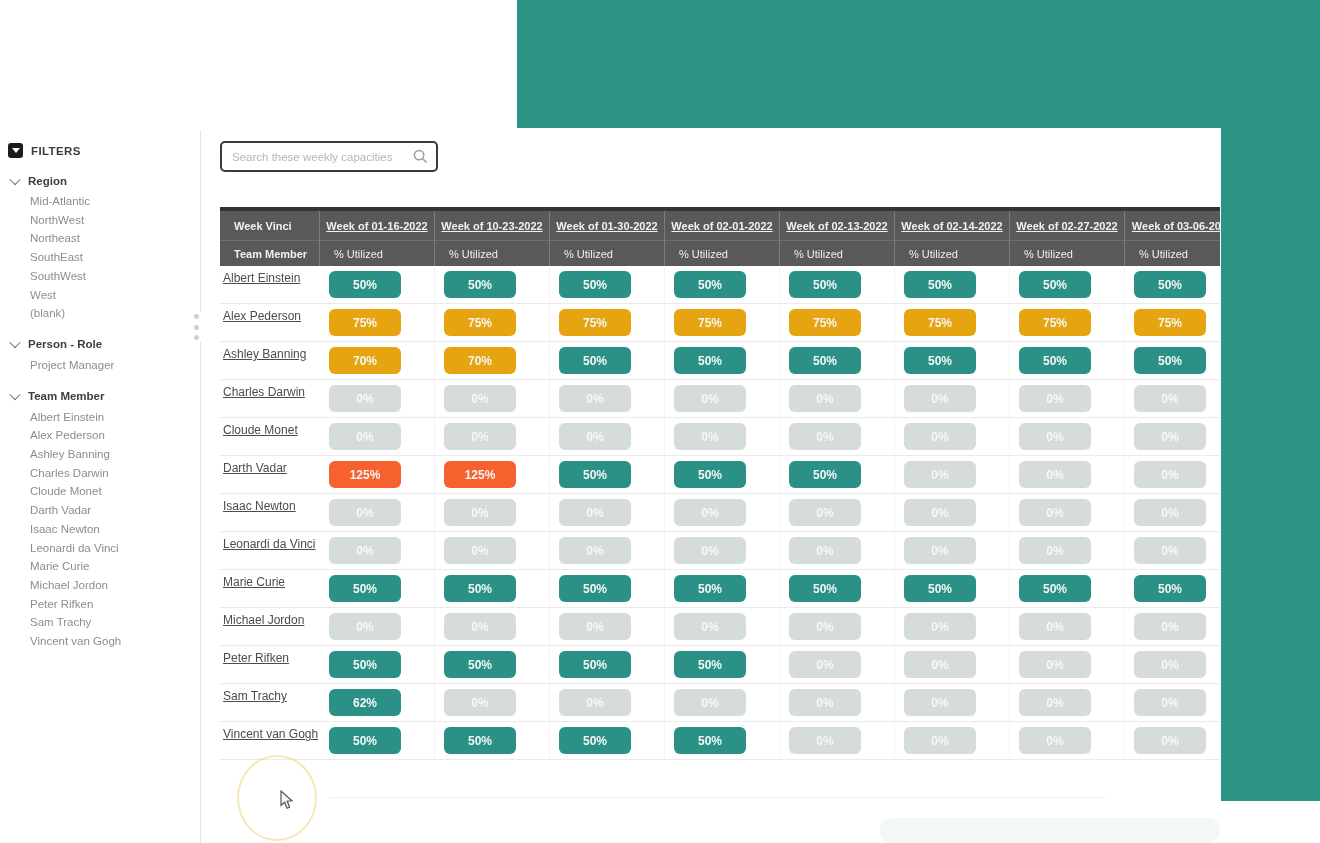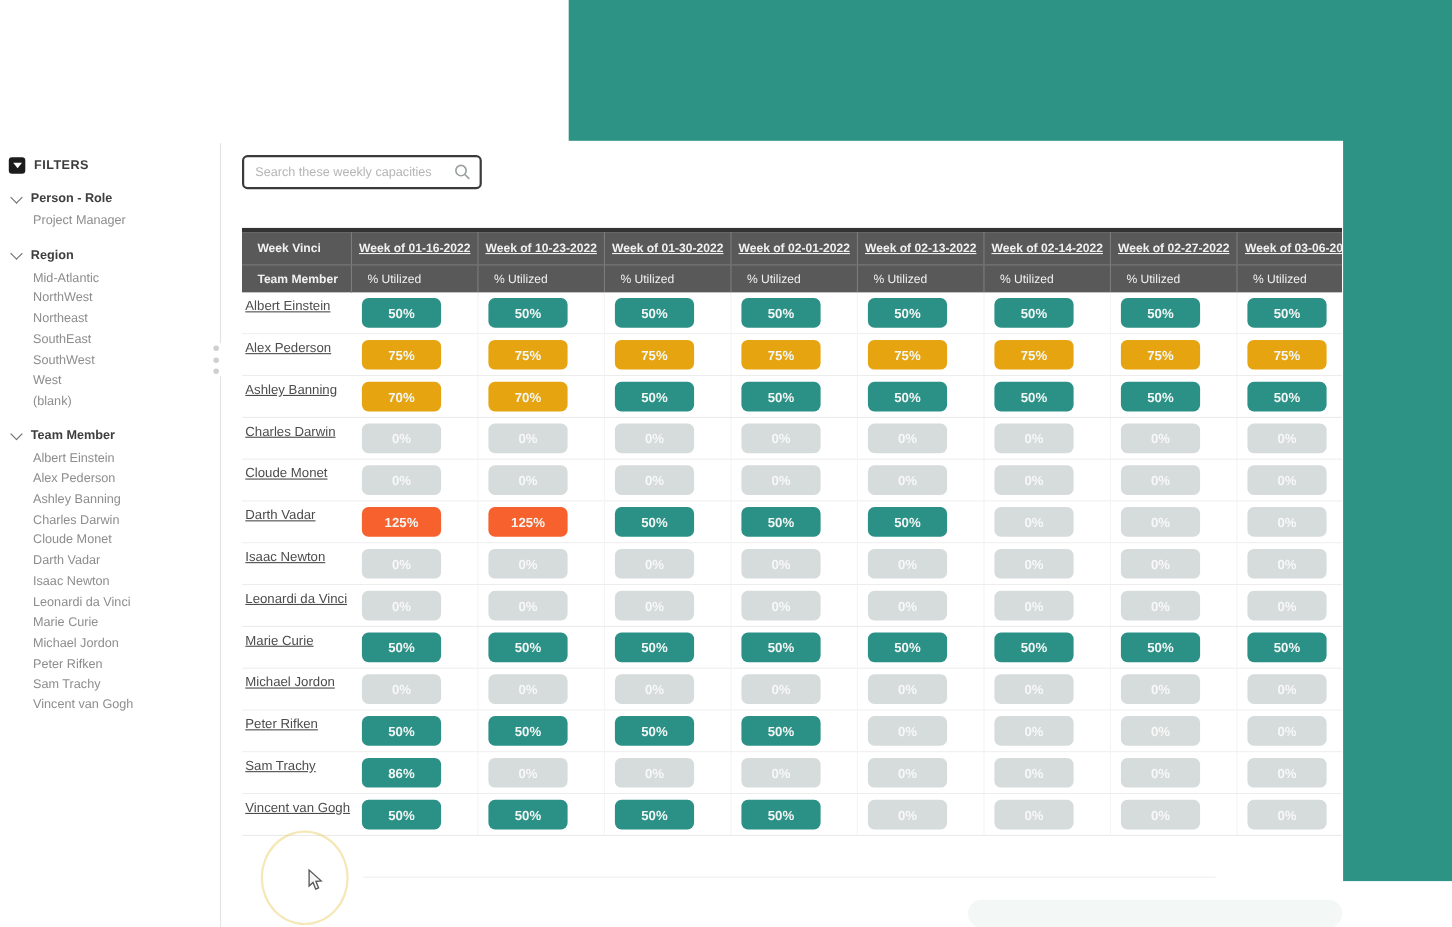--- a/index.html
+++ b/index.html
@@ -88,39 +88,39 @@
     <div class="filters-title-row">
       <span class="filters-dd-icon">
           <b></b>
         </span>
       <span class="filters-title">FILTERS</span>
     </div>
     <div id="sections-container">
         <div class="section">
           <div class="sec-head">
             <span class="chev"></span>
-            <span class="sec-name">Person - Role</span>
-          </div>
-          <div class="sec-items">
-            <div class="sec-item">Project Manager</div>
-          </div>
-        </div>
-        <div class="section">
-          <div class="sec-head">
-            <span class="chev"></span>
             <span class="sec-name">Region</span>
           </div>
           <div class="sec-items">
             <div class="sec-item">Mid-Atlantic</div>
             <div class="sec-item">NorthWest</div>
             <div class="sec-item">Northeast</div>
             <div class="sec-item">SouthEast</div>
             <div class="sec-item">SouthWest</div>
             <div class="sec-item">West</div>
             <div class="sec-item">(blank)</div>
+          </div>
+        </div>
+        <div class="section">
+          <div class="sec-head">
+            <span class="chev"></span>
+            <span class="sec-name">Person - Role</span>
+          </div>
+          <div class="sec-items">
+            <div class="sec-item">Project Manager</div>
           </div>
         </div>
         <div class="section">
           <div class="sec-head">
             <span class="chev"></span>
             <span class="sec-name">Team Member</span>
           </div>
           <div class="sec-items">
             <div class="sec-item">Albert Einstein</div>
             <div class="sec-item">Alex Pederson</div>
@@ -488,21 +488,21 @@
             <div class="tcell">
               <div class="pill zero" style="background: rgb(214, 220, 219);">0%</div>
             </div>
             <div class="tcell">
               <div class="pill zero" style="background: rgb(214, 220, 219);">0%</div>
             </div>
           </div>
           <div class="trow">
             <div class="tlabel">Sam Trachy</div>
             <div class="tcell">
-              <div class="pill green" style="background: rgb(43, 145, 134);">86%</div>
+              <div class="pill green" style="background: rgb(43, 145, 134);">62%</div>
             </div>
             <div class="tcell">
               <div class="pill zero" style="background: rgb(214, 220, 219);">0%</div>
             </div>
             <div class="tcell">
               <div class="pill zero" style="background: rgb(214, 220, 219);">0%</div>
             </div>
             <div class="tcell">
               <div class="pill zero" style="background: rgb(214, 220, 219);">0%</div>
             </div>

